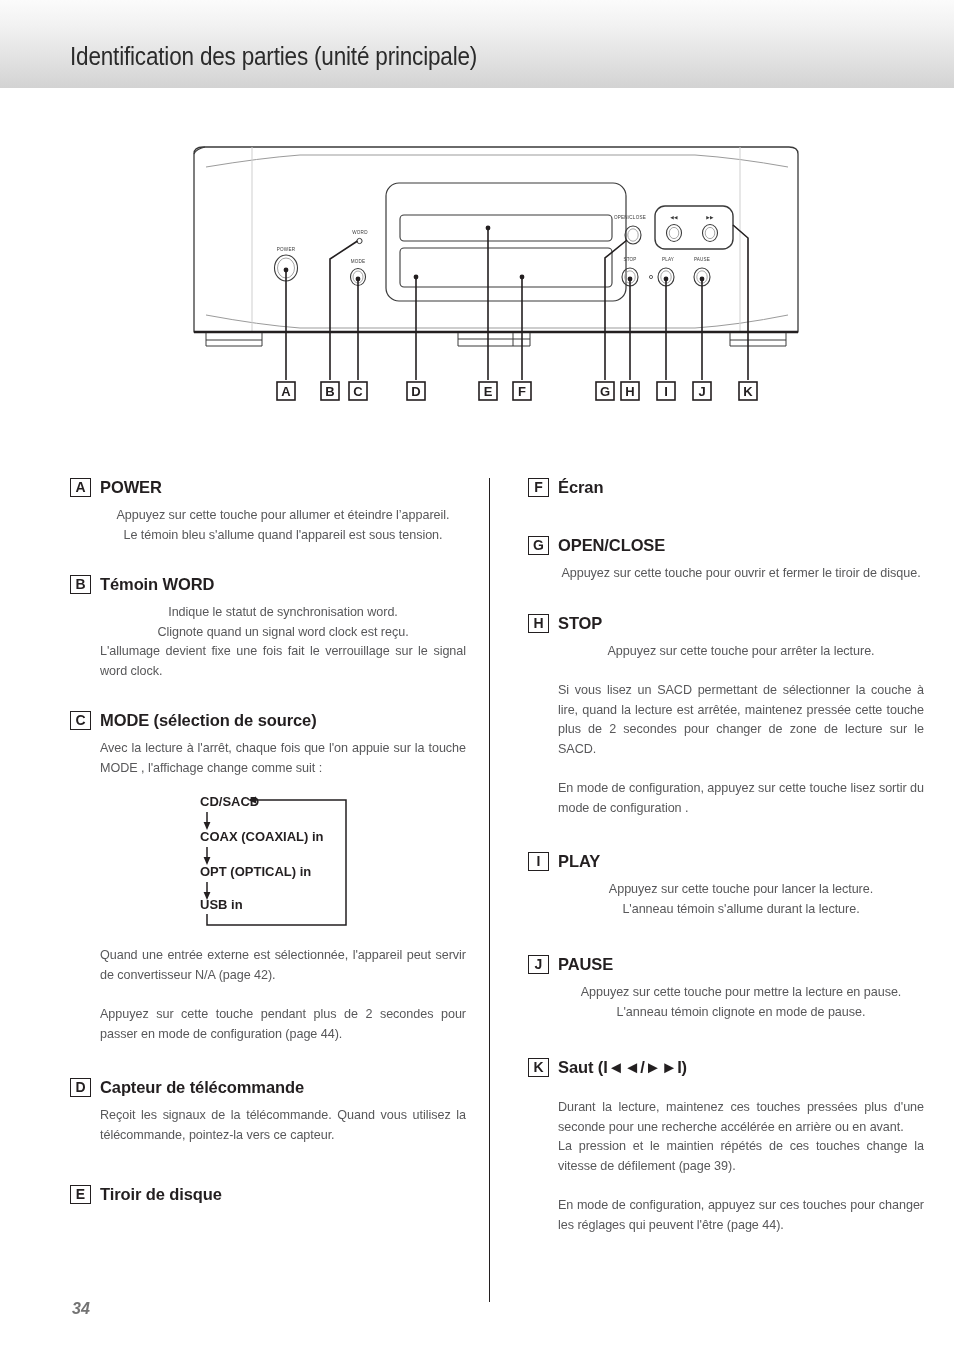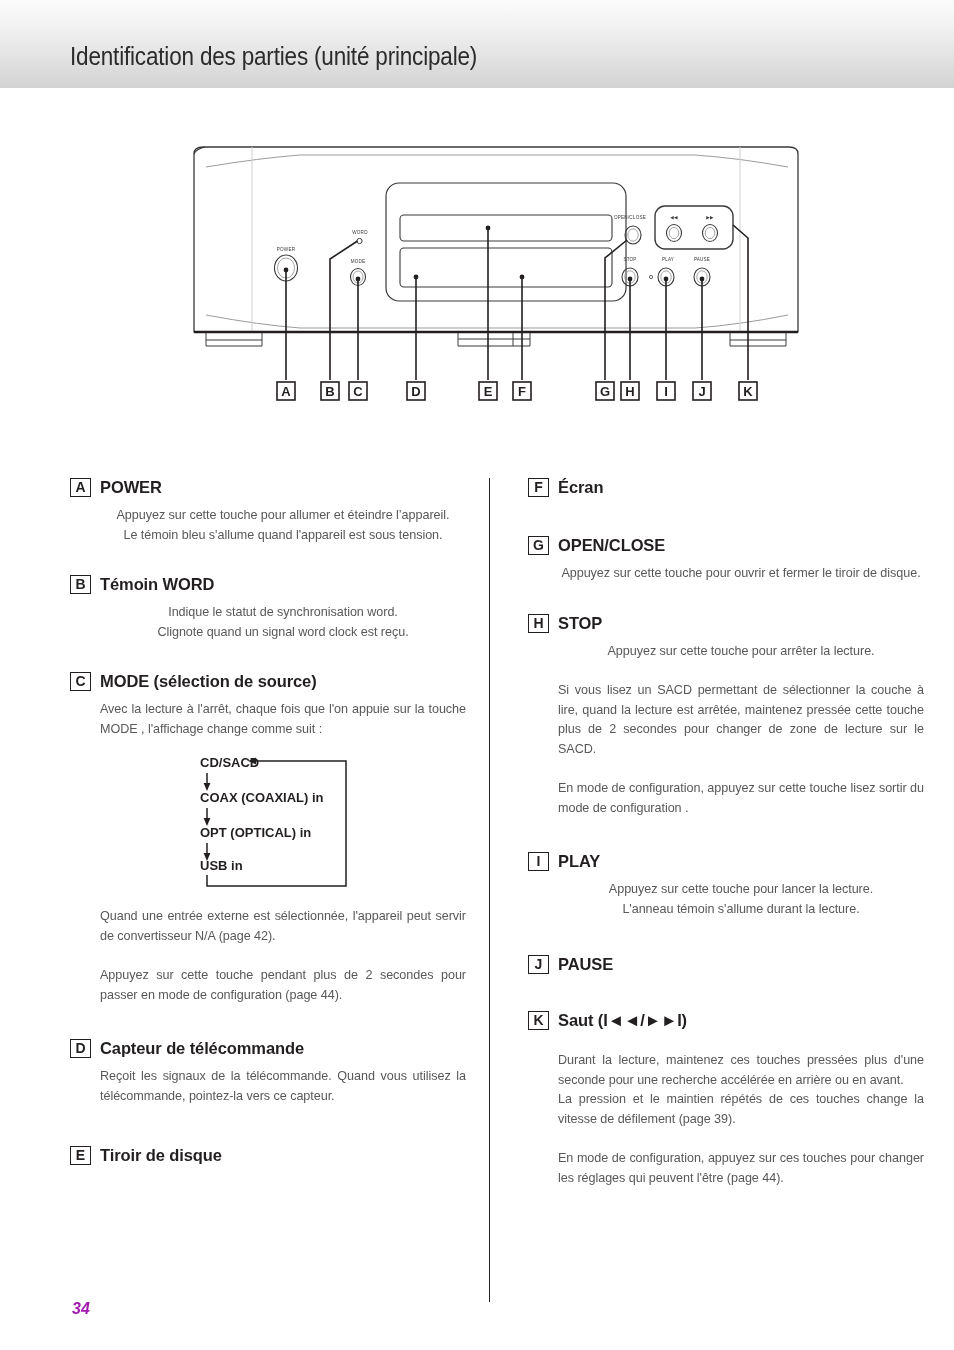--- a/index.html
+++ b/index.html
@@ -130,21 +130,21 @@
   }
 
   
   #page-number {
     position: absolute;
     left: 72px;
     top: 1300px;
     font-size: 16px;
     font-weight: bold;
     font-style: italic;
-    color: #a21caf;
+    color: #737373;
   }
 
   
   .fig-letter {
     font-family: "Liberation Sans", sans-serif;
     font-size: 13px;
     font-weight: bold;
     fill: #231f20;
   }
   .fig-cap {
@@ -337,20 +337,21 @@
   </div>
 
   <div class="entry" style="margin-top:30px;">
     <div class="entry-head">
       <span class="letter-box">B</span>
       <span class="entry-title">Témoin WORD</span>
     </div>
     <div class="entry-body">
       <p class="para nojust" style="white-space:pre-line;margin-bottom:0">Indique le statut de synchronisation word.
 Clignote quand un signal word clock est reçu.</p>
+      <p class="para">L'allumage devient fixe une fois fait le verrouillage sur le signal word clock.</p>
     </div>
   </div>
 
   <div class="entry" style="margin-top:30px;">
     <div class="entry-head">
       <span class="letter-box">C</span>
       <span class="entry-title">MODE (sélection de source)</span>
     </div>
     <div class="entry-body">
       <p class="para">Avec la lecture à l'arrêt, chaque fois que l'on appuie sur la touche MODE , l'affichage change comme suit :</p>
@@ -442,20 +443,24 @@
       <p class="para nojust" style="white-space:pre-line">Appuyez sur cette touche pour lancer la lecture.
 L'anneau témoin s'allume durant la lecture.</p>
     </div>
   </div>
 
   <div class="entry" style="margin-top:36px;">
     <div class="entry-head">
       <span class="letter-box">J</span>
       <span class="entry-title">PAUSE</span>
     </div>
+    <div class="entry-body">
+      <p class="para nojust" style="white-space:pre-line">Appuyez sur cette touche pour mettre la lecture en pause.
+L'anneau témoin clignote en mode de pause.</p>
+    </div>
   </div>
 
   <div class="entry" style="margin-top:36px;">
     <div class="entry-head">
       <span class="letter-box">K</span>
       <span class="entry-title">Saut (I◄◄/►►I)</span>
     </div>
     <div class="entry-body">
       <p class="para" style="margin-top:20px;white-space:pre-line">Durant la lecture, maintenez ces touches pressées plus d'une seconde pour une recherche accélérée en arrière ou en avant.
 La pression et le maintien répétés de ces touches change la vitesse de défilement (page 39).</p>

